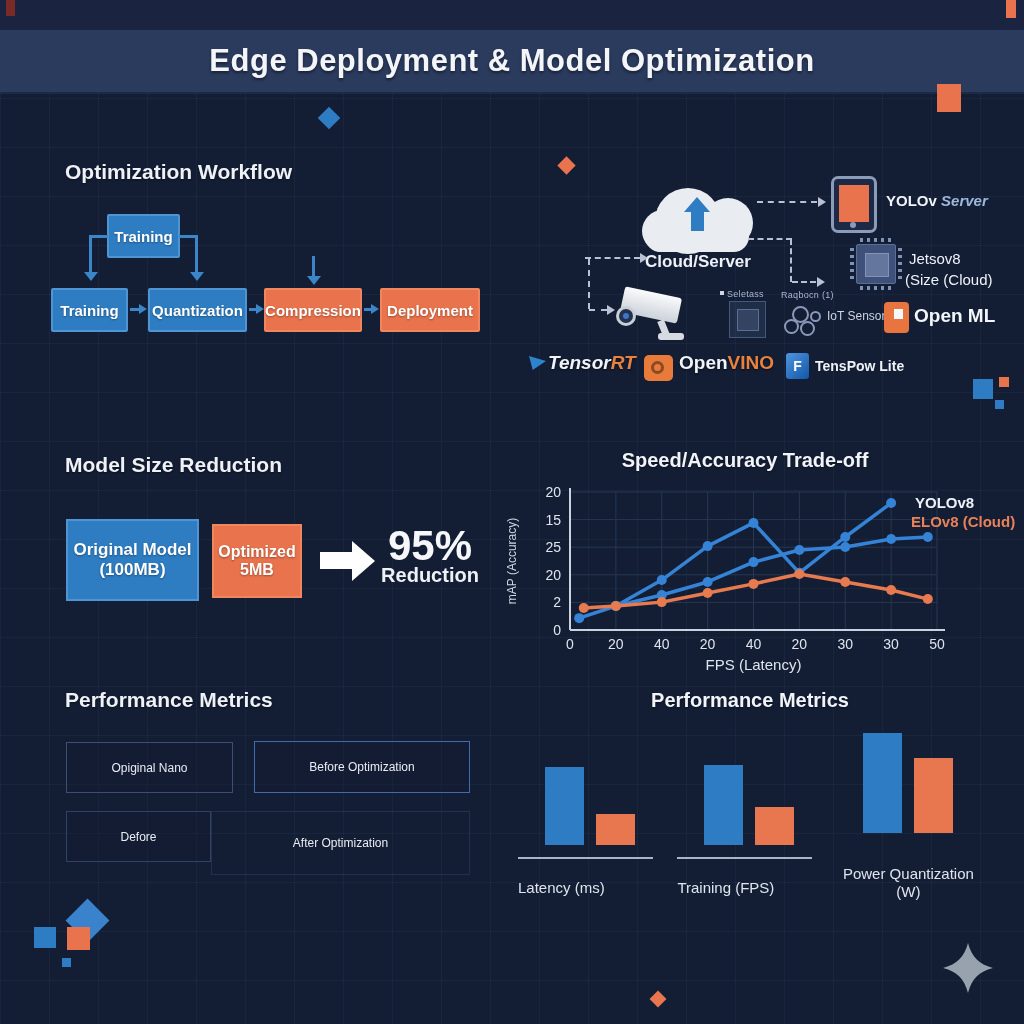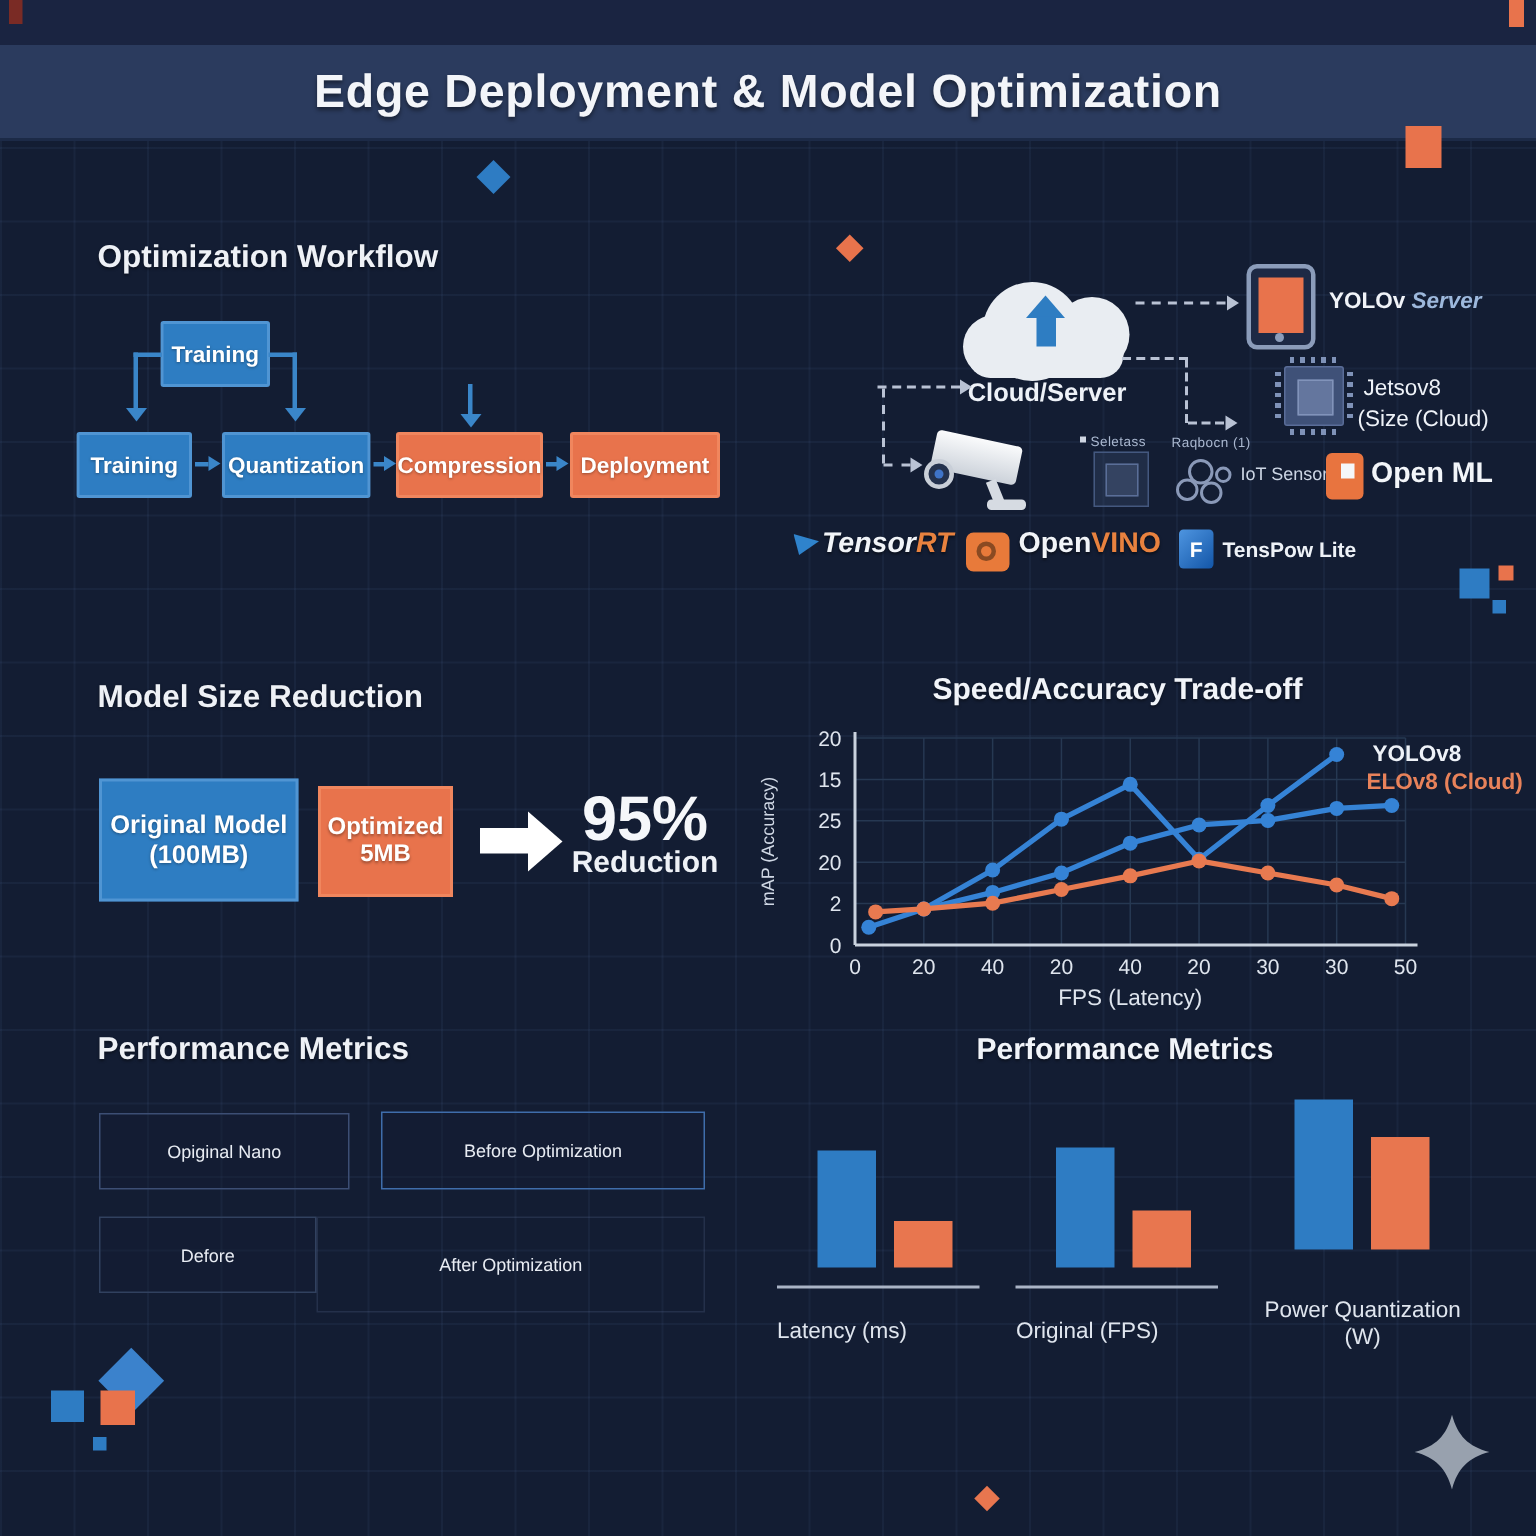--- a/index.html
+++ b/index.html
@@ -266,21 +266,21 @@
         </div>
         <div class="baseline"></div>
         <div class="bar-label">Latency (ms)</div>
       </div>
       <div class="bar-group" style="width: 31%;">
         <div class="bars">
           <div style="width: 39px; height: 80px; background: rgb(46, 124, 195);"></div>
           <div style="width: 39px; height: 38px; background: rgb(232, 118, 79);"></div>
         </div>
         <div class="baseline"></div>
-        <div class="bar-label">Original (FPS)</div>
+        <div class="bar-label">Training (FPS)</div>
       </div>
       <div class="bar-group" style="width: 31%;">
         <div class="bars">
           <div style="width: 39px; height: 100px; background: rgb(46, 124, 195);"></div>
           <div style="width: 39px; height: 75px; background: rgb(232, 118, 79);"></div>
         </div>
         <div class="baseline"></div>
         <div class="bar-label">Power Quantization (W)</div>
       </div>
     </div>

